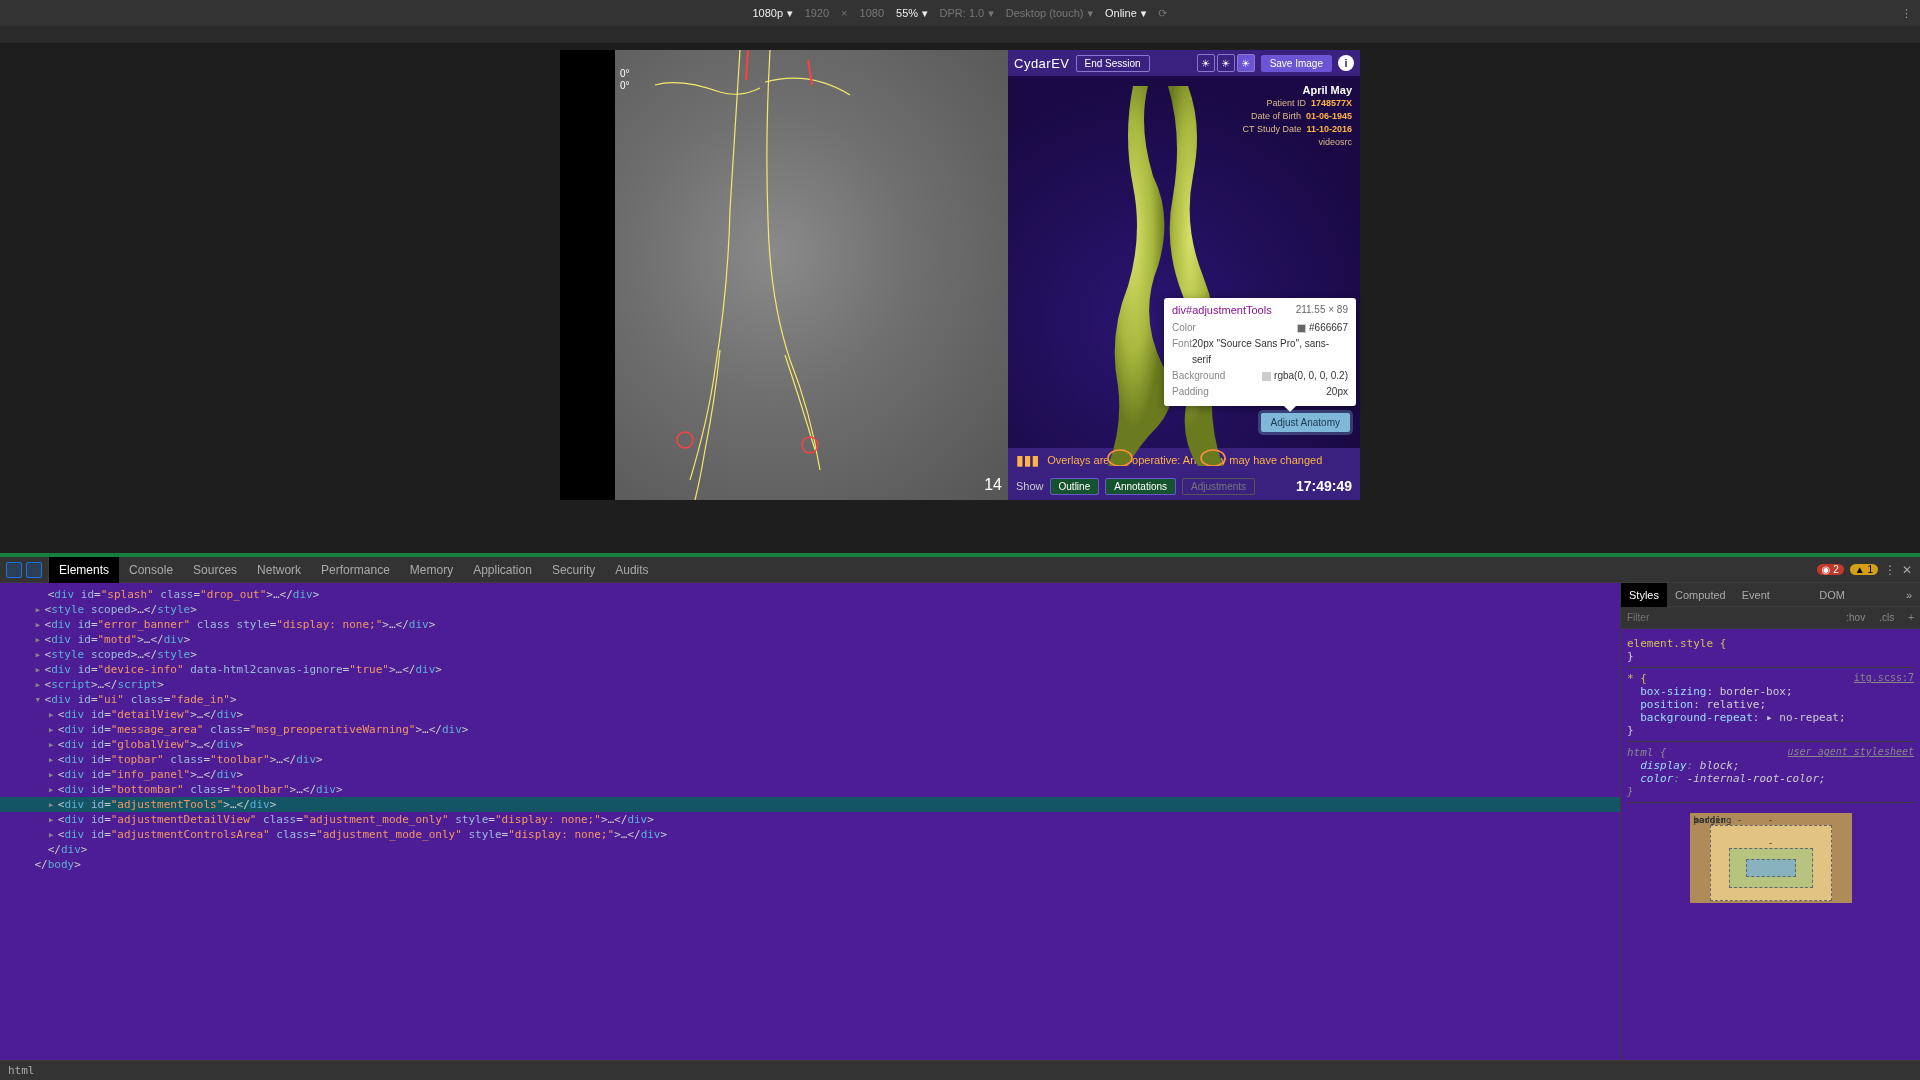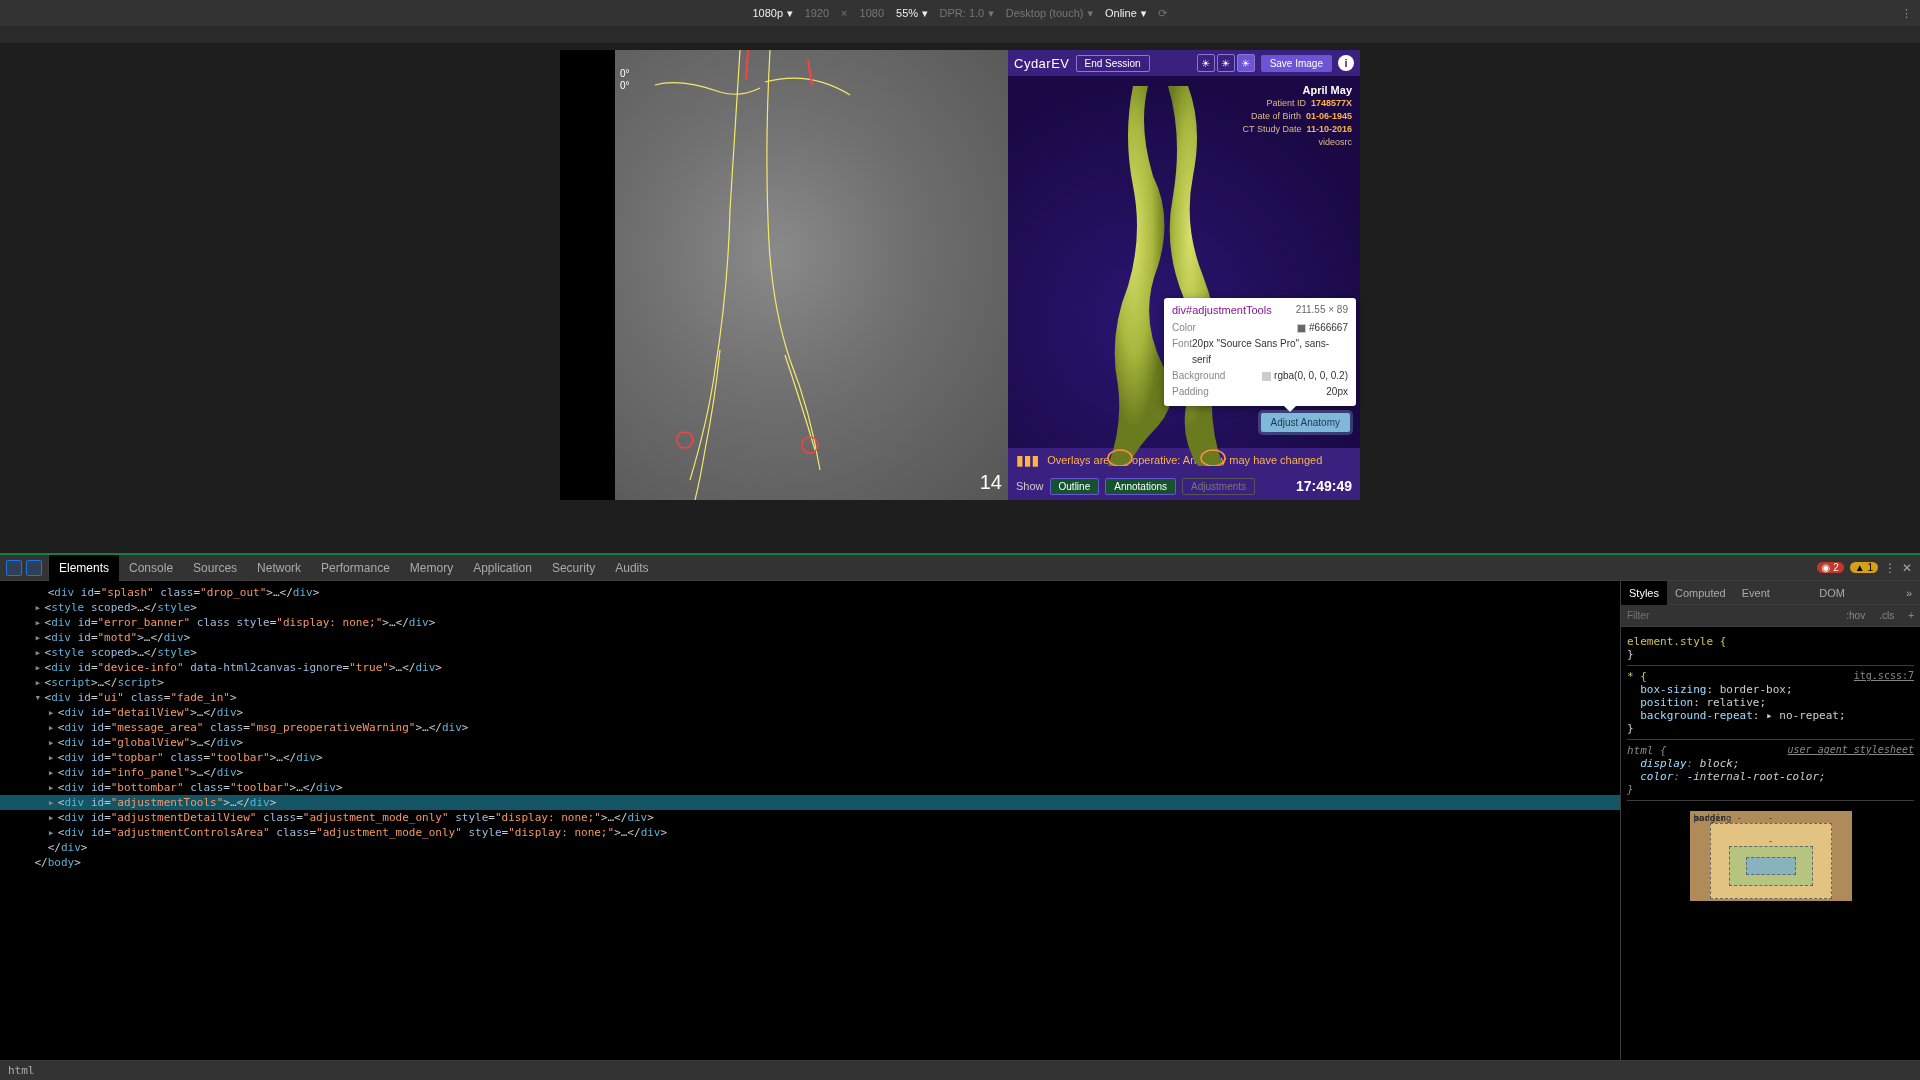--- a/index.html
+++ b/index.html
@@ -16,21 +16,21 @@
 .ruler-strip { height: 18px; background: #2a2a2a; border-bottom: 1px solid #1a1a1a; }
 
 
 .viewport-shell { height: 509px; background: #1e1e1e; display: flex; justify-content: center; align-items: flex-start; padding-top: 6px; }
 .device-frame { width: 800px; height: 450px; background: #000; display: flex; position: relative; }
 
 
 .xray-pane { flex: 1; position: relative; background: #6f6f6f; background-image: radial-gradient(ellipse at 48% 45%, #8a8a8a 0%, #707070 40%, #555 100%); }
 .xray-black-left { position: absolute; left: 0; top: 0; bottom: 0; width: 55px; background: #000; }
 .xray-angle { position: absolute; left: 60px; top: 18px; color: #fff; font-size: 10px; line-height: 12px; }
-.xray-count { position: absolute; right: 6px; bottom: 6px; color: #fff; font-size: 20px; }
+.xray-count { position: absolute; right: 6px; bottom: 6px; color: #fff; font-size: 16px; }
 .vessel-overlay { position: absolute; inset: 0; }
 .vessel-overlay svg { width: 100%; height: 100%; }
 
 
 .right-pane { width: 352px; background: #1e0b4e; background-image: radial-gradient(circle at 40% 60%, #2a1570 0%, #1a0945 70%); display: flex; flex-direction: column; position: relative; }
 .app-topbar { height: 26px; background: #3a2180; display: flex; align-items: center; padding: 0 6px; gap: 6px; }
 .app-logo { color: #fff; font-size: 13px; font-weight: 500; letter-spacing: 0.5px; }
 .app-logo .ev { font-weight: 300; }
 .btn-small { background: transparent; border: 1px solid #8877cc; color: #fff; font-size: 10px; padding: 2px 8px; border-radius: 2px; cursor: pointer; }
 .btn-primary-small { background: #6b55d5; border-color: #6b55d5; }
@@ -62,21 +62,21 @@
 .warn-text { color: #ffb347; font-size: 11px; font-weight: 500; }
 
 .bottom-bar { height: 28px; background: #3a2180; display: flex; align-items: center; padding: 0 8px; gap: 6px; }
 .show-label { color: #ccc; font-size: 11px; }
 .pill { border: 1px solid #8877cc; color: #fff; font-size: 10px; padding: 2px 8px; border-radius: 2px; }
 .pill.active { background: #14532d; border-color: #6b55d5; }
 .pill.disabled { color: #777; border-color: #555; }
 .clock { margin-left: auto; color: #fff; font-size: 14px; font-weight: 600; }
 
 
-.devtools { position: absolute; left: 0; right: 0; bottom: 0; height: 527px; background: #000000; border-top: 2px solid #15803d; display: flex; flex-direction: column; }
+.devtools { position: absolute; left: 0; right: 0; bottom: 0; height: 527px; background: #4c1d95; border-top: 4px solid #15803d; display: flex; flex-direction: column; }
 .dt-tabs { height: 26px; background: #333; display: flex; align-items: center; font-size: 12px; color: #aaa; border-bottom: 1px solid #3c3c3c; position: relative; }
 .dt-tool-icons { display: flex; gap: 4px; padding: 0 6px; border-right: 1px solid #3c3c3c; height: 100%; align-items: center; }
 .dt-tool-icon { width: 16px; height: 16px; border: 1px solid #666; border-radius: 2px; }
 .dt-tool-icon.active-blue { border-color: #1a73e8; background: rgba(26,115,232,0.2); }
 .dt-tab { padding: 0 10px; height: 26px; line-height: 26px; cursor: pointer; }
 .dt-tab.active { background: #000; color: #fff; }
 .dt-badges { position: absolute; right: 8px; display: flex; align-items: center; gap: 6px; }
 .dt-err-badge { background: #c0392b; color: #fff; border-radius: 8px; padding: 0 5px; font-size: 10px; }
 .dt-warn-badge { background: #d4a017; color: #000; border-radius: 8px; padding: 0 5px; font-size: 10px; }
 

